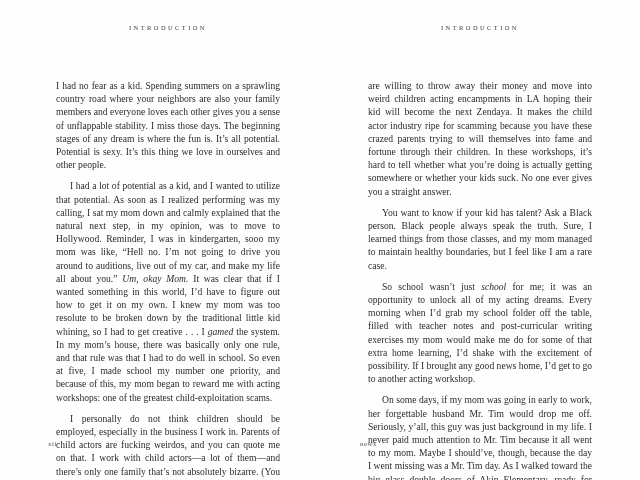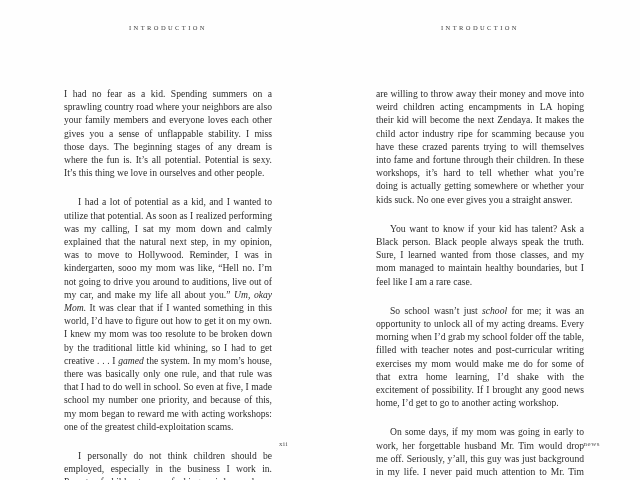--- a/index.html
+++ b/index.html
@@ -35,34 +35,34 @@
     color: #3d3d3d;
     font-weight: normal;
   }
   .page-body {
     position: absolute;
     top: 71px;
     left: 0;
     width: 100%;
   }
   .para {
-    margin: 16px;
+    margin: 8px;
     font-size: 9.6px;
     line-height: 13.2px;
     text-align: justify;
     color: #2b2b2b;
   }
   .para.indent { text-indent: 14px; }
   .para em { }
   .page-number {
     position: absolute;
     top: 440px;
     left: 0;
     width: 100%;
-    text-align: right;
+    text-align: left;
     font-size: 7px;
     letter-spacing: 0.5px;
     color: #555555;
   }
 </style>
 </head>
 <body>
 
 <div class="spread">
 
@@ -73,20 +73,20 @@
         <p class="para indent"><span>I had a lot of potential as a kid, and I wanted to utilize that potential. As soon as I realized performing was my calling, I sat my mom down and calmly explained that the natural next step, in my opinion, was to move to Hollywood. Reminder, I was in kindergarten, sooo my mom was like, “Hell no. I’m not going to drive you around to auditions, live out of my car, and make my life all about you.” </span><em>Um, okay Mom.</em><span> It was clear that if I wanted something in this world, I’d have to figure out how to get it on my own. I knew my mom was too resolute to be broken down by the traditional little kid whining, so I had to get creative . . . I </span><em>gamed</em><span> the system. In my mom’s house, there was basically only one rule, and that rule was that I had to do well in school. So even at five, I made school my number one priority, and because of this, my mom began to reward me with acting workshops: one of the greatest child-exploitation scams.</span></p>
         <p class="para indent"><span>I personally do not think children should be employed, especially in the business I work in. Parents of child actors are fucking weirdos, and you can quote me on that. I work with child actors—a lot of them—and there’s only one family that’s not absolutely bizarre. (You know who you are, or maybe you don’t . . . That’s the point.) These people</span></p>
       </div>
     <div class="page-number">xii</div>
   </div>
 
   <div class="page page-right">
     <div class="running-header">INTRODUCTION</div>
     <div class="page-body">
         <p class="para"><span>are willing to throw away their money and move into weird children acting encampments in LA hoping their kid will become the next Zendaya. It makes the child actor industry ripe for scamming because you have these crazed parents trying to will themselves into fame and fortune through their children. In these workshops, it’s hard to tell whether what you’re doing is actually getting somewhere or whether your kids suck. No one ever gives you a straight answer.</span></p>
-        <p class="para indent"><span>You want to know if your kid has talent? Ask a Black person. Black people always speak the truth. Sure, I learned wanted from those classes, and my mom managed to maintain healthy boundaries, but I feel like I am a rare case.</span></p>
+        <p class="para indent"><span>You want to know if your kid has talent? Ask a Black person. Black people always speak the truth. Sure, I learned things from those classes, and my mom managed to maintain healthy boundaries, but I feel like I am a rare case.</span></p>
         <p class="para indent"><span>So school wasn’t just </span><em>school</em><span> for me; it was an opportunity to unlock all of my acting dreams. Every morning when I’d grab my school folder off the table, filled with teacher notes and post-curricular writing exercises my mom would make me do for some of that extra home learning, I’d shake with the excitement of possibility. If I brought any good news home, I’d get to go to another acting workshop.</span></p>
         <p class="para indent"><span>On some days, if my mom was going in early to work, her forgettable husband Mr. Tim would drop me off. Seriously, y’all, this guy was just background in my life. I never paid much attention to Mr. Tim because it all went to my mom. Maybe I should’ve, though, because the day I went missing was a Mr. Tim day. As I walked toward the big glass double doors of Akin Elementary, ready for learning with my blue uniform perfectly pressed, I noticed a white sheet of paper taped to the door. It was high above my head and the writing was too small to read—plus, I was five, so my reading</span></p>
       </div>
     <div class="page-number">news</div>
   </div>
 
 </div>
 
 </body></html>

